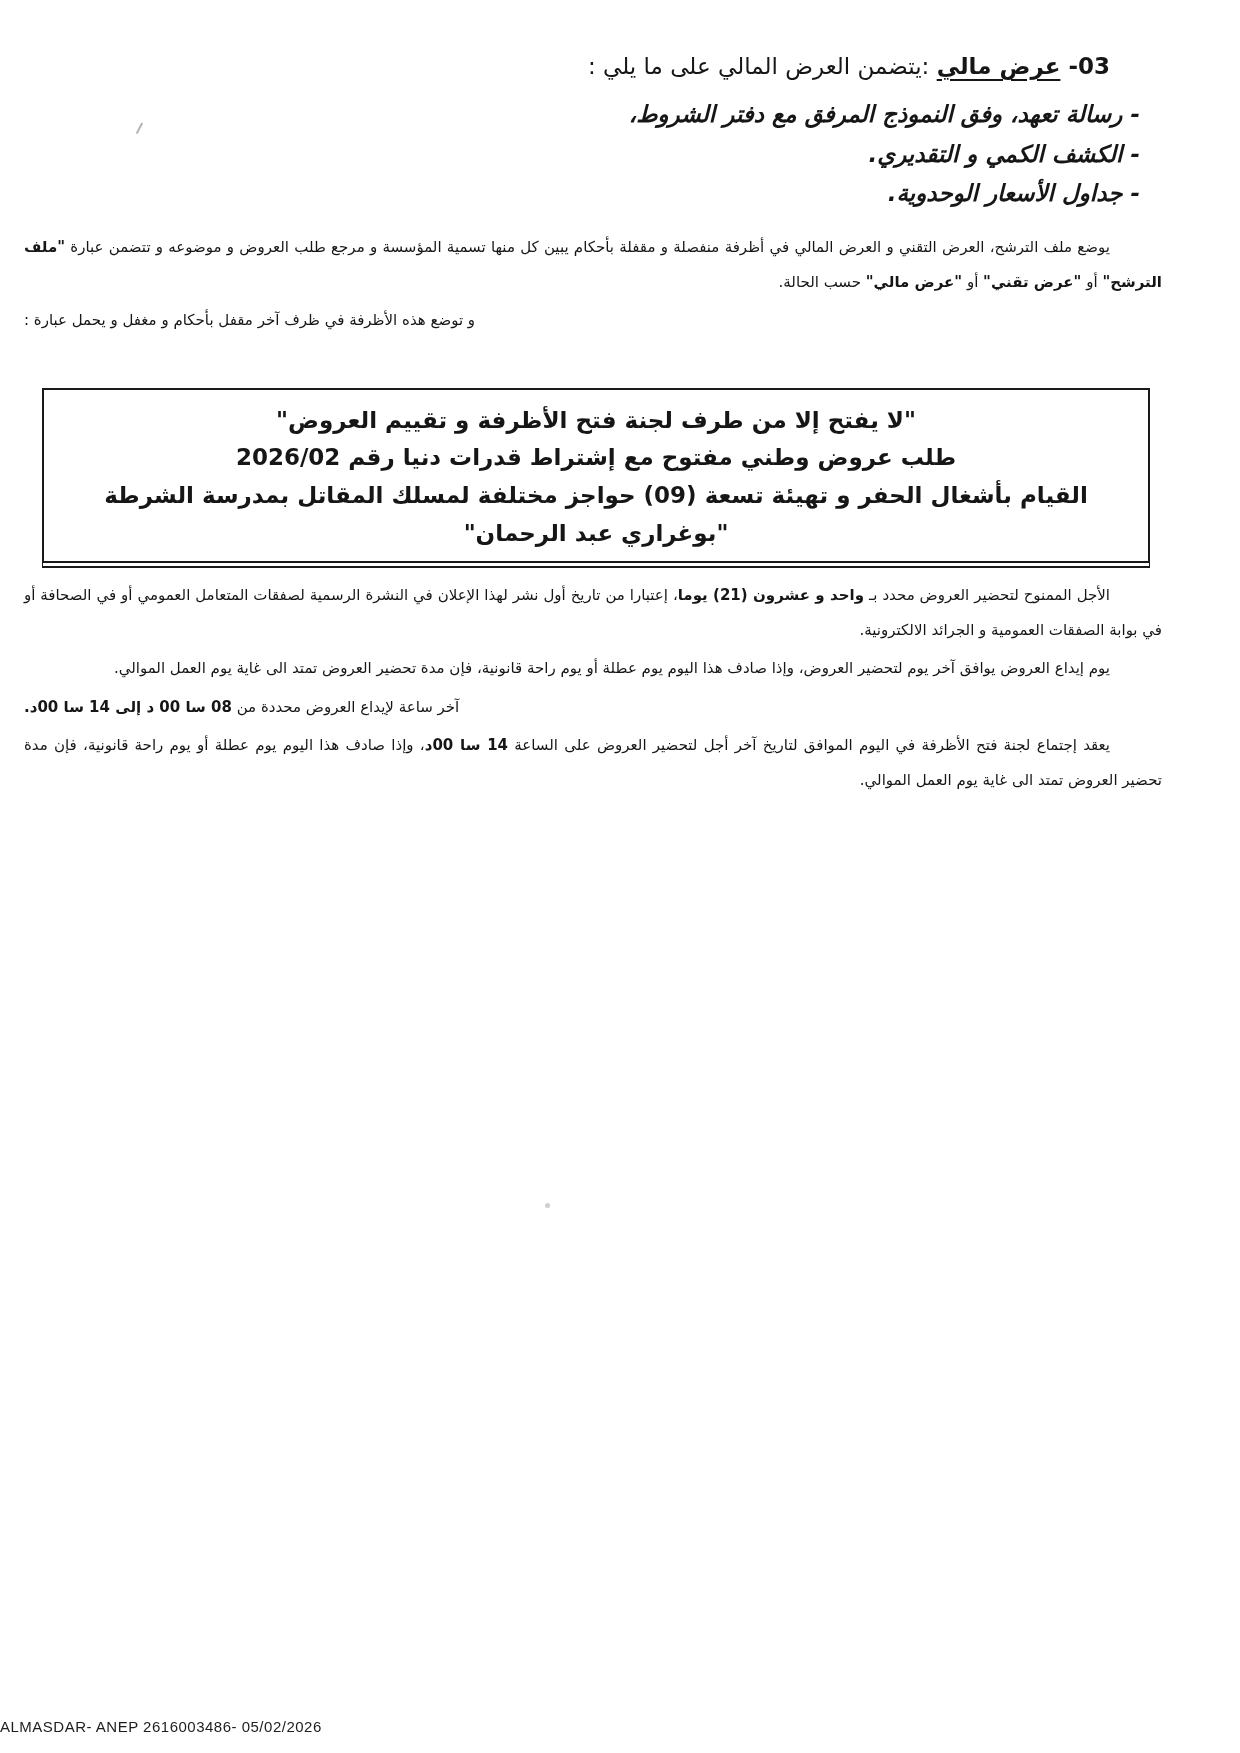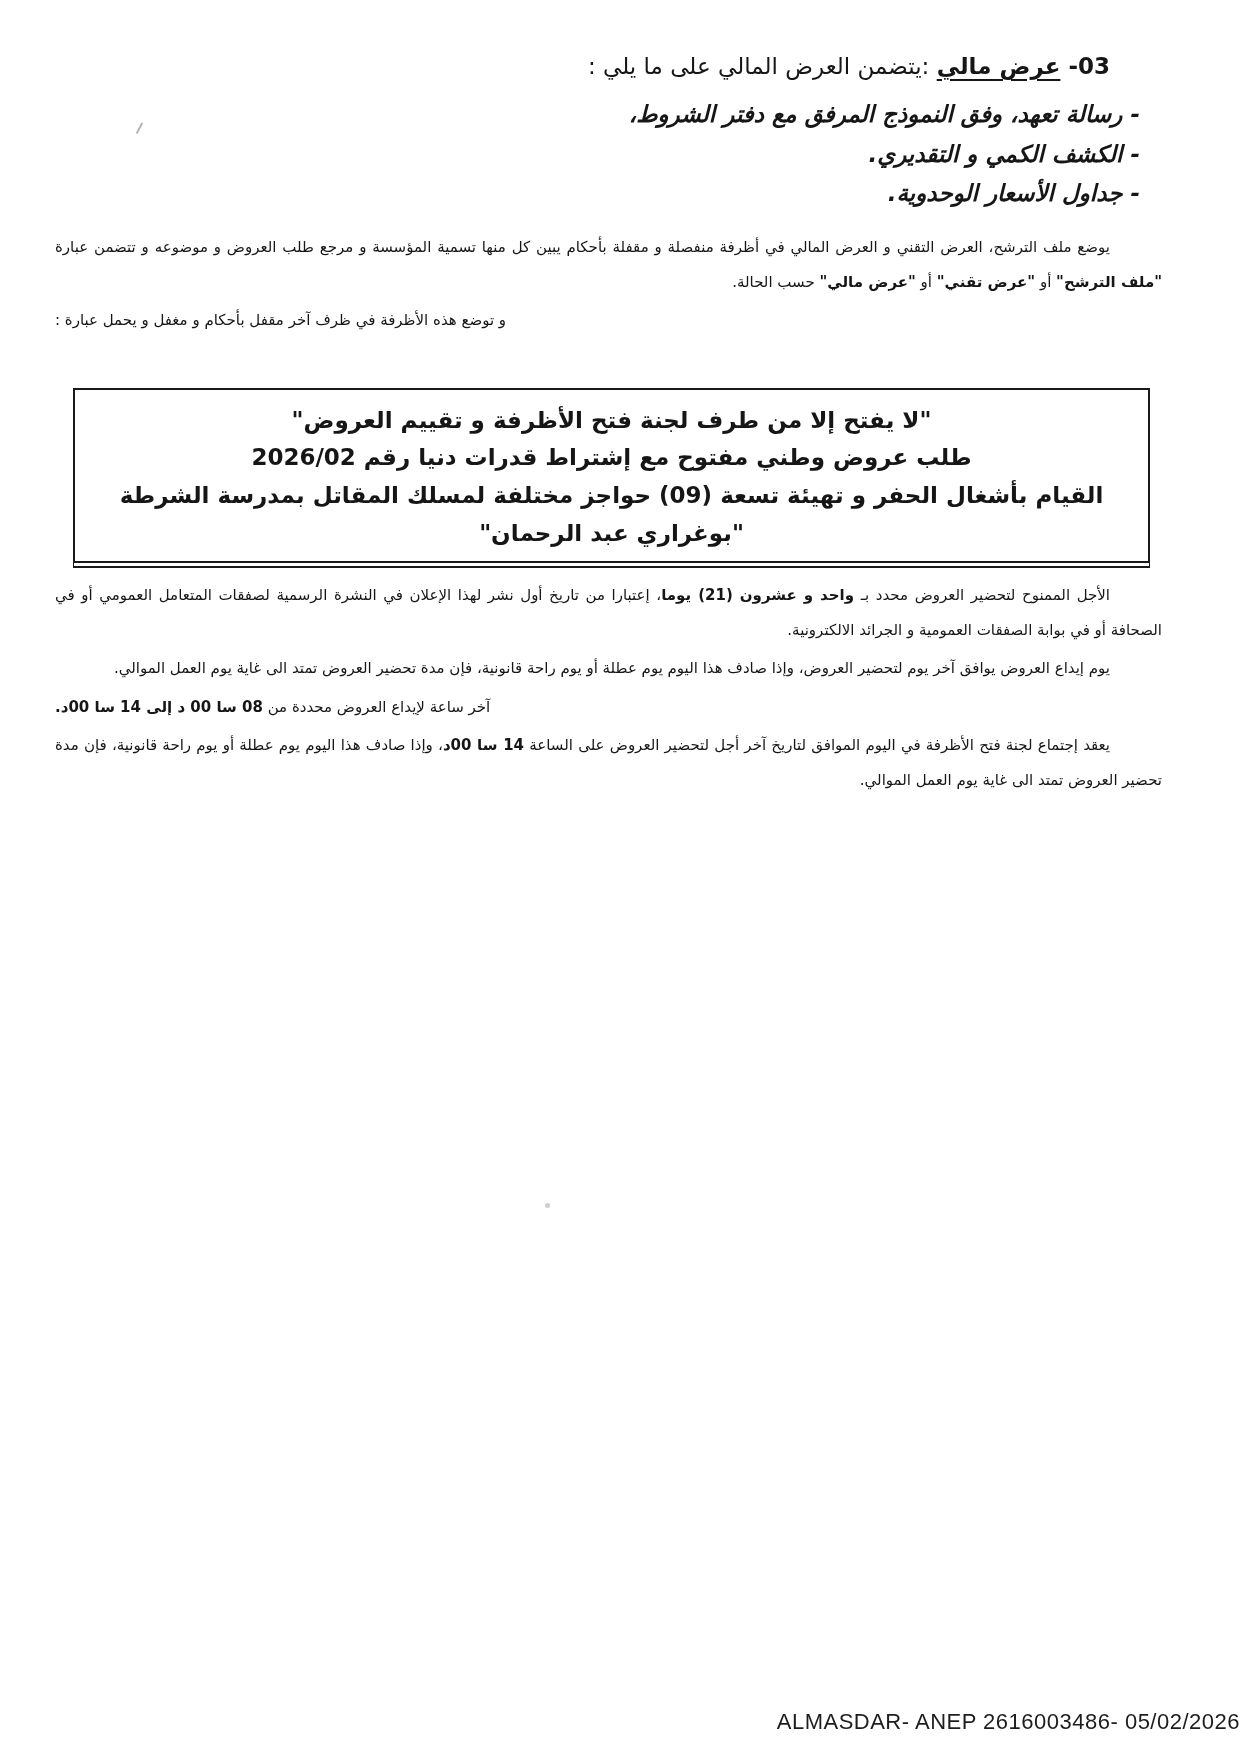--- a/index.html
+++ b/index.html
@@ -7,21 +7,21 @@
     width:1240px;height:1753px;
     background:#ffffff;
     color:#161616;
     font-family:"DejaVu Sans", sans-serif;
     position:relative;
     overflow:hidden;
   }
   .page{
     position:absolute;inset:0;
     box-sizing:border-box;
-    padding:46px 78px 0 55px;
+    padding:46px 78px 0 24px;
     direction:rtl;
     text-align:justify;
     border-radius:26px;
   }
   p{margin:0;}
   .heading{
     font-size:23px;
     line-height:1.8;
     text-indent:52px;
     margin-bottom:8px;
@@ -66,24 +66,24 @@
     font-weight:bold;
     font-size:23px;
     line-height:1.65;
     text-align:center;
     text-indent:0;
   }
   .footer{
     position:absolute;
     left:0;right:0;
     bottom:18px;
-    text-align:right;
+    text-align:left;
     direction:ltr;
     font-family:"Liberation Sans", sans-serif;
-    font-size:22px;
+    font-size:15px;
     color:#1d1d1d;
     letter-spacing:0.5px;
   }
   .speck1{
     position:absolute;left:138px;top:124px;
     width:7px;height:12px;
     border-left:2px solid #8a8a8a;
     transform:rotate(28deg);
     opacity:.65;
   }

